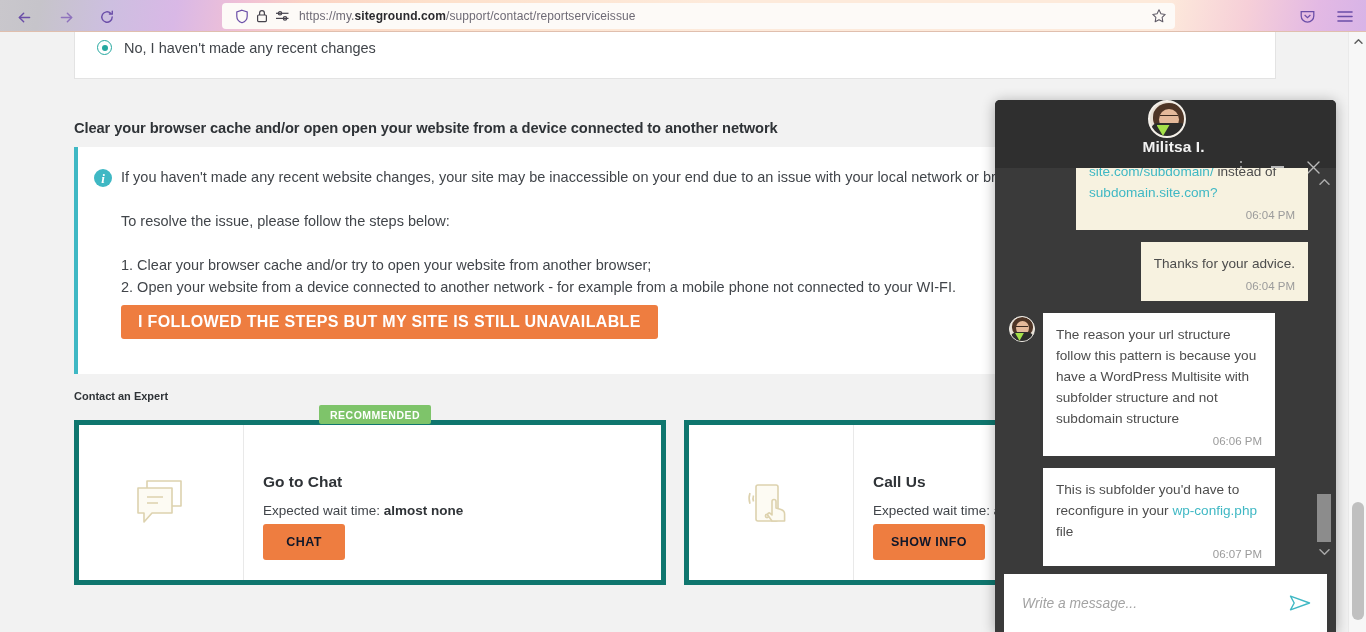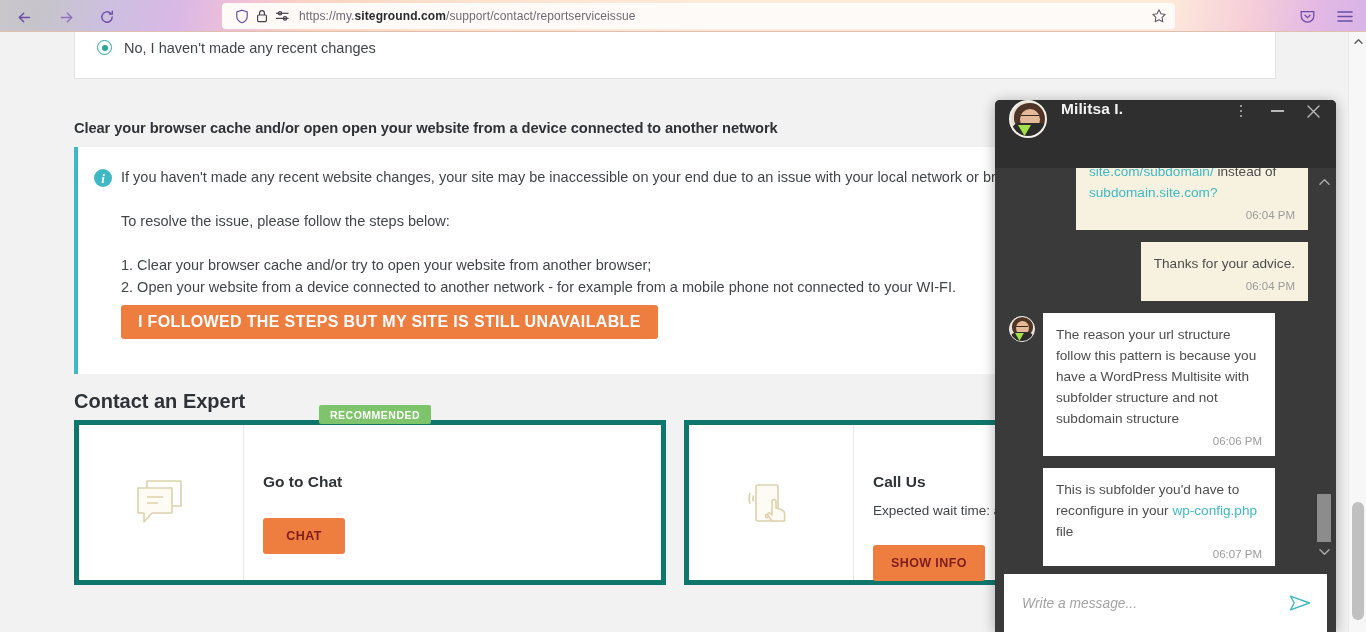--- a/index.html
+++ b/index.html
@@ -144,21 +144,21 @@
     font-family: "Liberation Sans", sans-serif;
     font-size: 16px; font-weight: 700;
     letter-spacing: 0.35px;
     padding: 0 17px;
     cursor: pointer;
   }
 
   
   #contact-heading {
     position: absolute; left: 74px; top: 358px;
-    font-size: 20px; font-weight: 700; color: #2f3337;
+    font-size: 11px; font-weight: 700; color: #2f3337;
   }
   #cards-wrap {
     position: absolute; left: 74px; top: 388px;
     display: flex; gap: 18px;
   }
   .contact-card {
     position: relative;
     width: 592px; height: 165px;
     background: #ffffff;
     border: 5px solid #0f766e;
@@ -170,24 +170,24 @@
     display: flex; align-items: center; justify-content: center;
   }
   .card-body { flex: 1 1 auto; padding: 48px 0 0 19px; position: relative; }
   .card-title { font-size: 15.5px; font-weight: 700; color: #2f3337; }
   .card-wait {
     margin-top: 12px;
     font-size: 13.5px; color: #41454a; white-space: nowrap;
   }
   .card-wait b { font-weight: 700; color: #2f3337; }
   .card-cta {
-    margin-top: 27px;
+    margin-top: 6px;
     height: 36px; min-width: 82px;
     background: #ee7d40; border: none; border-radius: 3px;
-    color: #7f1d1d;
+    color: #0f172a;
     font-family: "Liberation Sans", sans-serif;
     font-size: 12.5px; font-weight: 700; letter-spacing: 0.4px;
     padding: 0 18px; cursor: pointer;
   }
   #recommended-badge {
     position: absolute; left: 240px; top: -20px;
     background: #7ec46a; color: #ffffff;
     font-size: 10.5px; font-weight: 700; letter-spacing: 0.5px;
     padding: 4px 11px 3px;
     border-radius: 2px;
@@ -218,22 +218,23 @@
     width: 341px; height: 532px;
     background: #3a3a3a;
     border-radius: 5px 5px 0 0;
     box-shadow: 0 2px 14px rgba(0,0,0,0.32);
     overflow: hidden;
   }
   #chat-header {
     position: relative;
     height: 68px;
     background: #2f2f2f;
-    display: flex; align-items: flex-start;
+    display: flex; align-items: center;
     padding: 0 12px 0 14px;
+    flex-direction: column;
   }
   #chat-avatar {
     width: 38px; height: 38px; border-radius: 50%;
     flex: 0 0 auto; overflow: hidden;
     background: #e8dfd4;
     position: relative;
     border: 2px solid #f3efe9;
   }
   .av-hair {
     position: absolute; left: 3px; top: 1px;
@@ -459,20 +460,21 @@
       <div id="recommended-badge">RECOMMENDED</div>
       <div class="card-icon-col">
         <svg width="54" height="50" viewBox="0 0 54 50" fill="none" stroke="#ddd2ae" stroke-width="1.6" stroke-linejoin="round">
           <path d="M13 3h34v25H13z"></path>
           <path d="M4 10h34v25H18l-8 9v-9H4z" fill="#fdfbf3"></path>
           <path d="M13 19h16M13 25h11" stroke="#ddd2ae"></path>
         </svg>
       </div>
       <div class="card-body">
         <div class="card-title">Go to Chat</div>
+        <div class="card-wait"><span>Expected wait time: </span><b>almost none</b></div>
         <button class="card-cta">CHAT</button>
       </div>
     </div>
 
     <div class="contact-card">
       <div class="card-icon-col">
         <svg width="54" height="52" viewBox="0 0 54 52" fill="none" stroke="#ddd2ae" stroke-width="1.6" stroke-linejoin="round">
           <rect x="12" y="8" width="22" height="36" rx="2" fill="#fdfbf3"></rect>
           <circle cx="23" cy="39" r="1.6"></circle>
           <path d="M6 16c-1.2 3.4-1.2 7.4 0 10.8M9.5 18.5c-.7 2-.7 4 0 6"></path>

